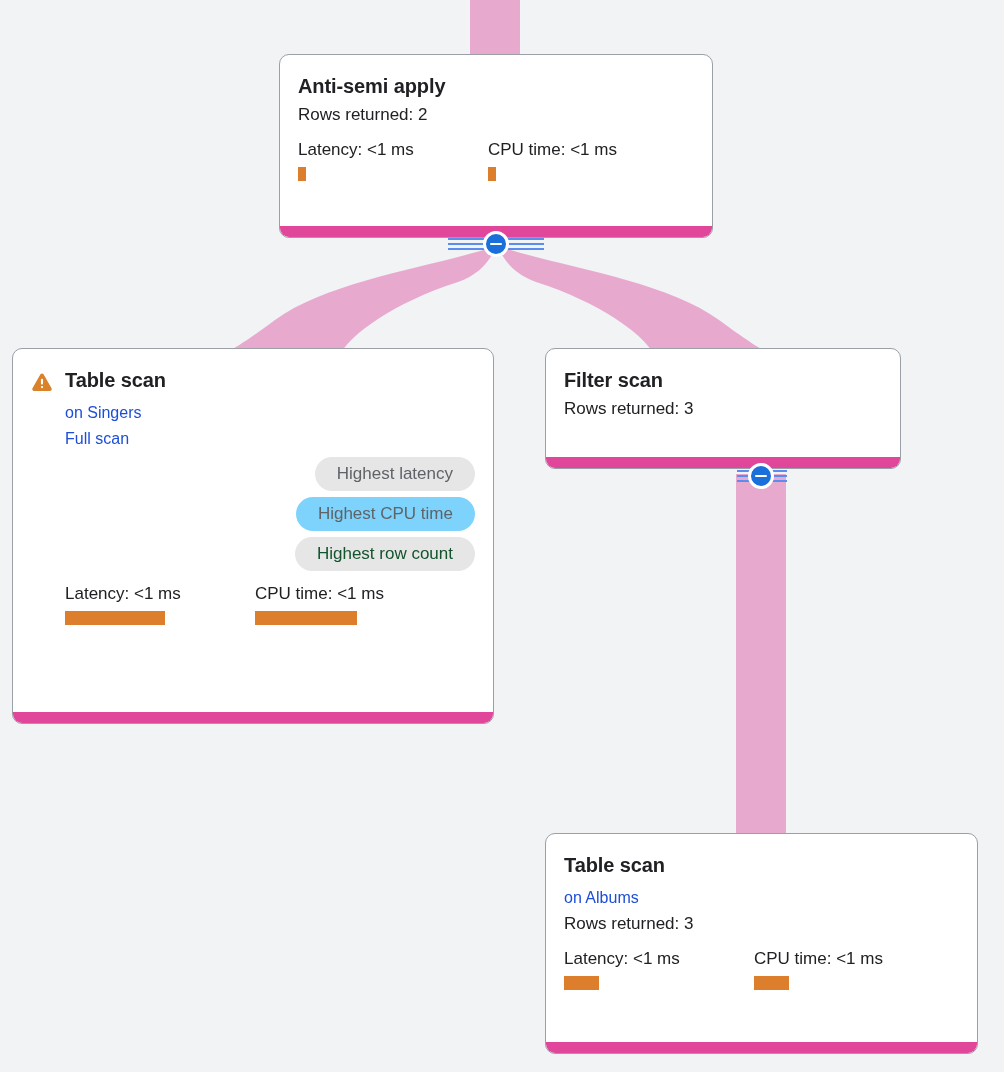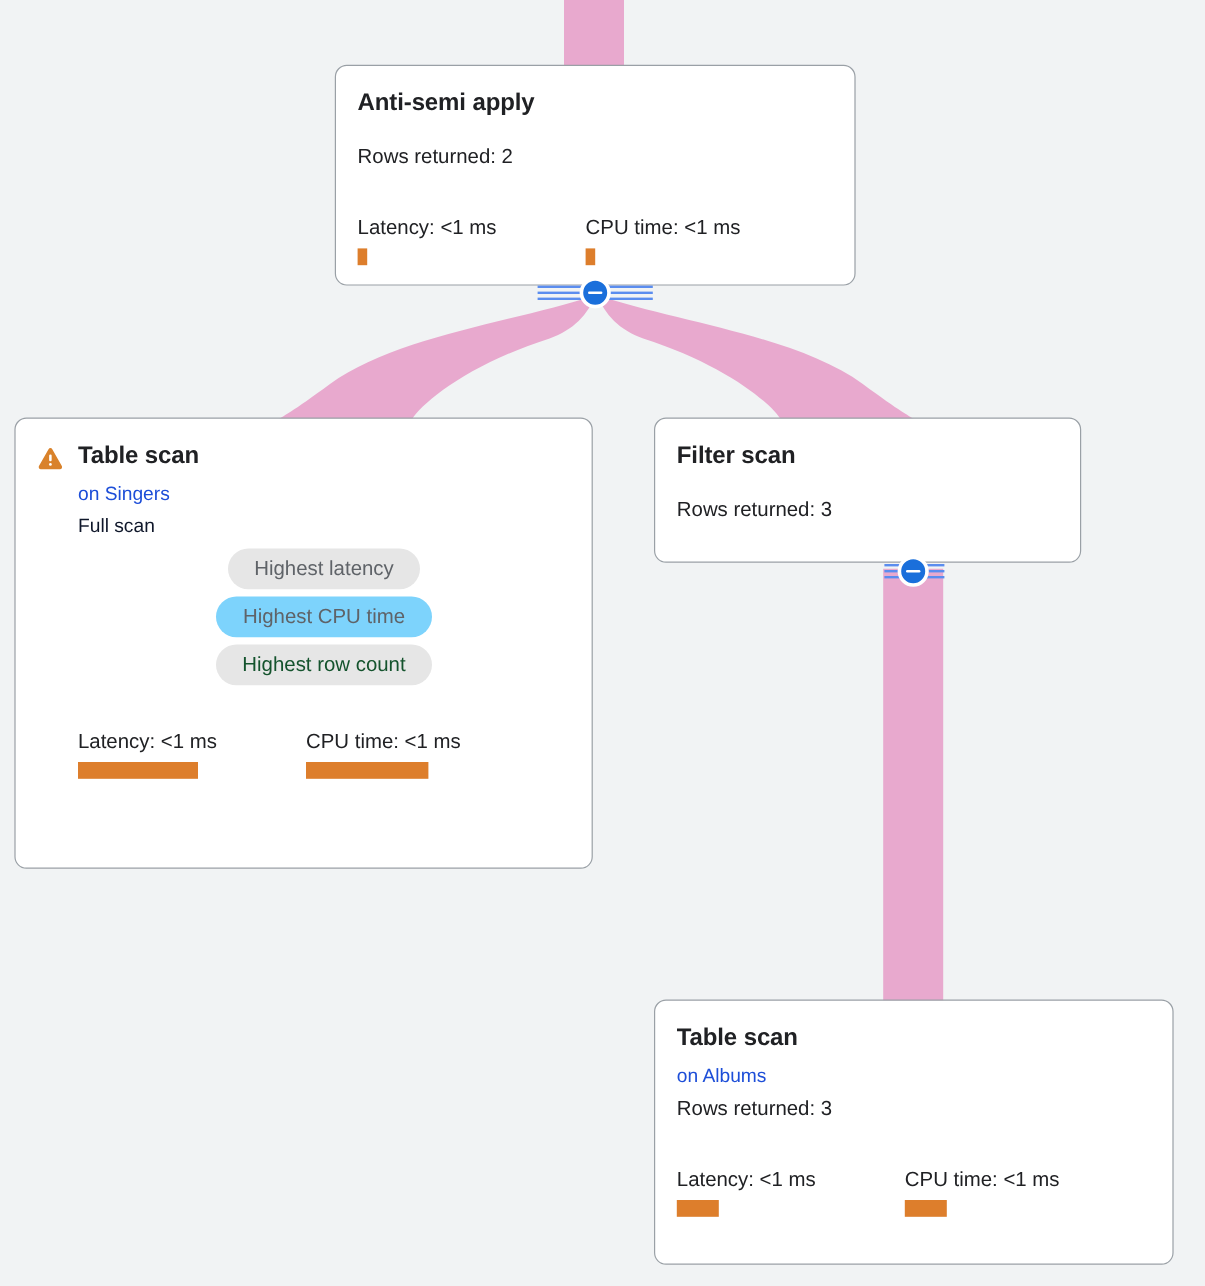--- a/index.html
+++ b/index.html
@@ -26,21 +26,21 @@
   }
 
   
   .node {
     position: absolute;
     background: #ffffff;
     border: 1px solid #9aa0a6;
     border-radius: 10px;
     overflow: hidden;
     display: flex;
-    flex-direction: row;
+    flex-direction: column;
   }
   .node-body {
     flex: 1 1 auto;
     padding: 18px 18px 12px 18px;
     display: flex;
     flex-direction: column;
   }
   .node-accent {
     flex: 0 0 auto;
     height: 11px;
@@ -69,33 +69,33 @@
     padding-left: 0px;
   }
   .has-warn .node-indent { padding-left: 34px; }
 
   .node-sub {
     font-size: 16px;
     color: #1d4ed8;
     line-height: 24px;
     margin-top: 8px;
   }
-  .node-sub.muted { color: #0f172a; margin-top: 2px; }
+  .node-sub.muted { color: #1d4ed8; margin-top: 2px; }
   .node-rows {
     font-size: 17px;
     color: #202124;
     line-height: 24px;
-    margin-top: 20px;
+    margin-top: 4px;
   }
 
   .chips {
     margin-top: 6px;
     display: flex;
     flex-direction: column;
-    align-items: center;
+    align-items: flex-end;
     gap: 6px;
   }
   .chip {
     background: #e6e6e6;
     color: #5f6368;
     font-size: 17px;
     line-height: 20px;
     padding: 7px 22px;
     border-radius: 999px;
     white-space: nowrap;
@@ -107,21 +107,20 @@
   }
   .metric {
     display: flex;
     flex-direction: column;
   }
   .metric-label {
     font-size: 17px;
     color: #202124;
     line-height: 22px;
     white-space: nowrap;
-    margin-top: 24px;
   }
   .metric-bar {
     margin-top: 6px;
     height: 14px;
     background: #dd7e2c;
   }
 
   
   .toggle {
     position: absolute;

